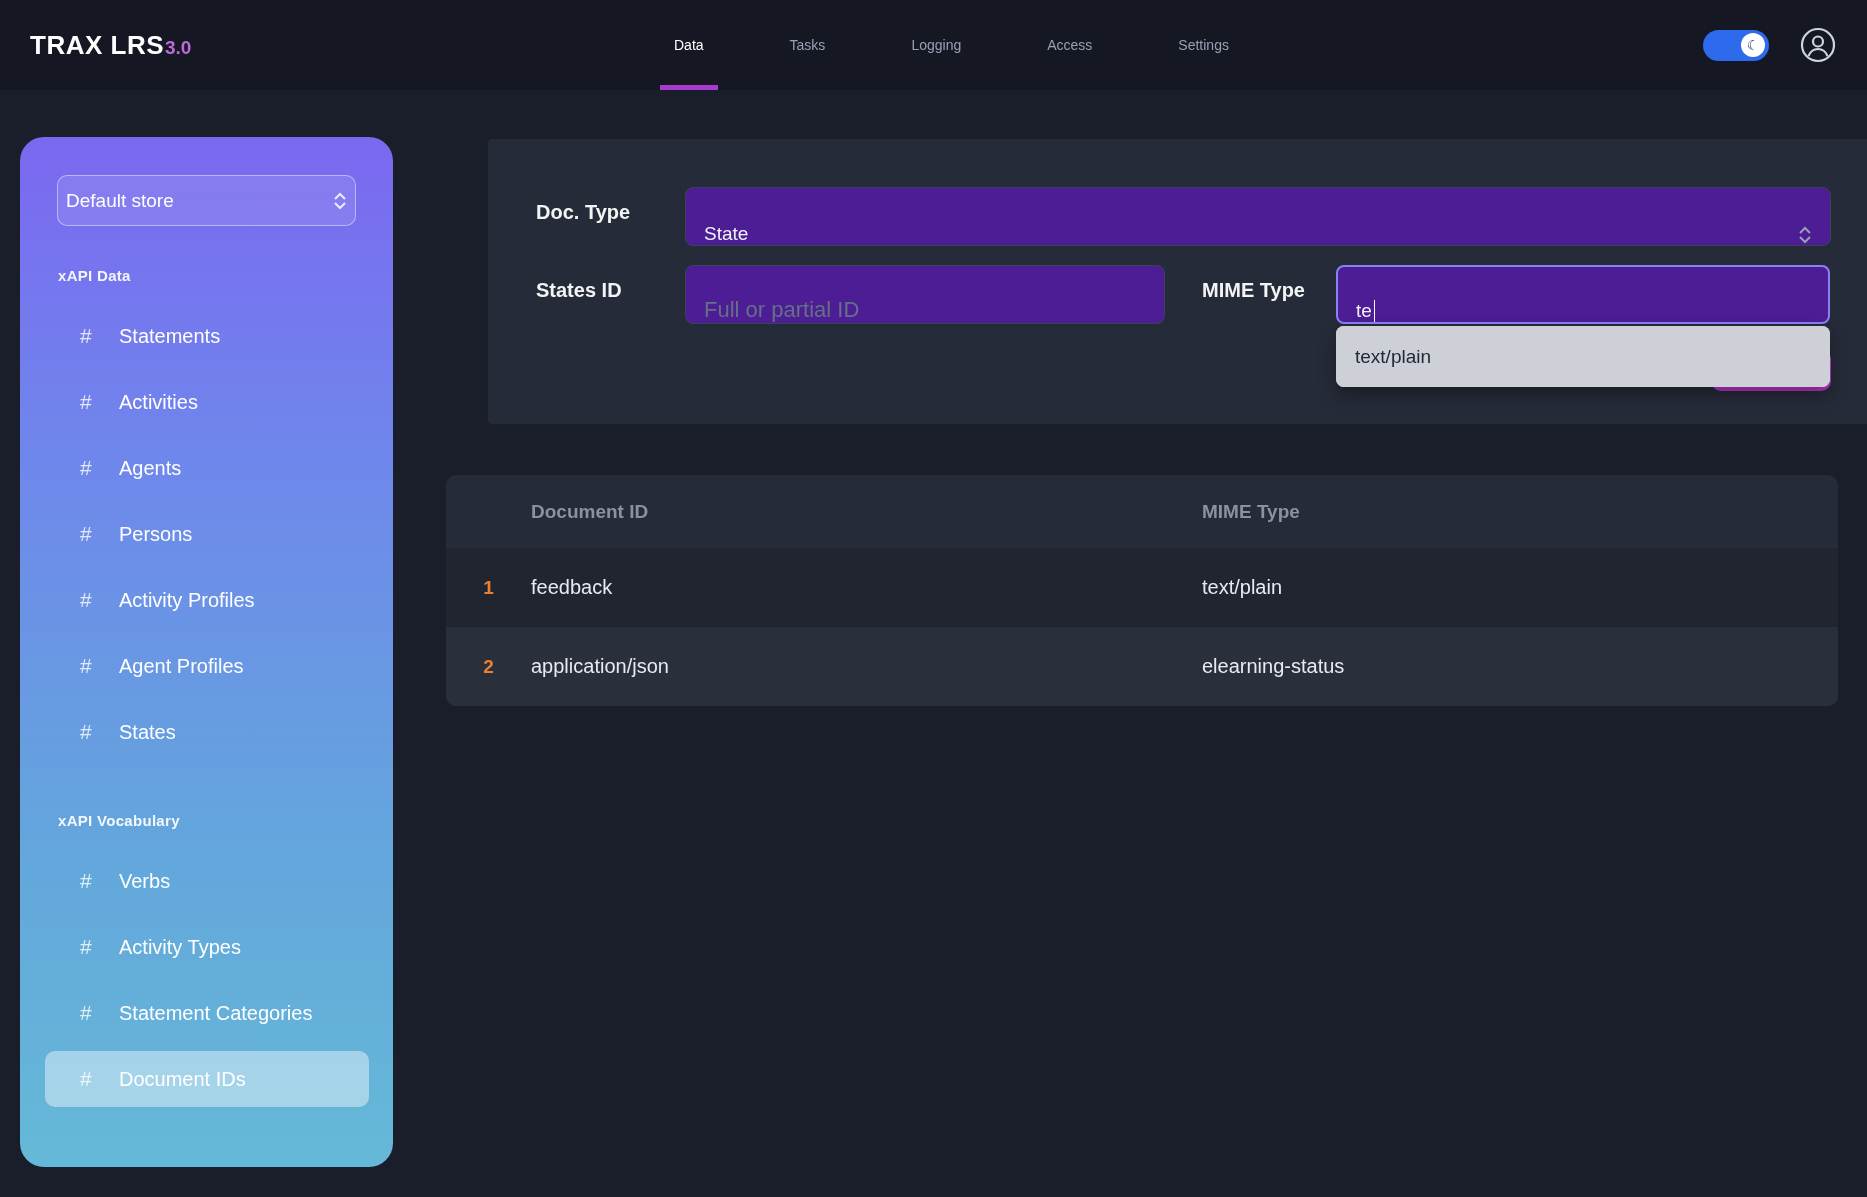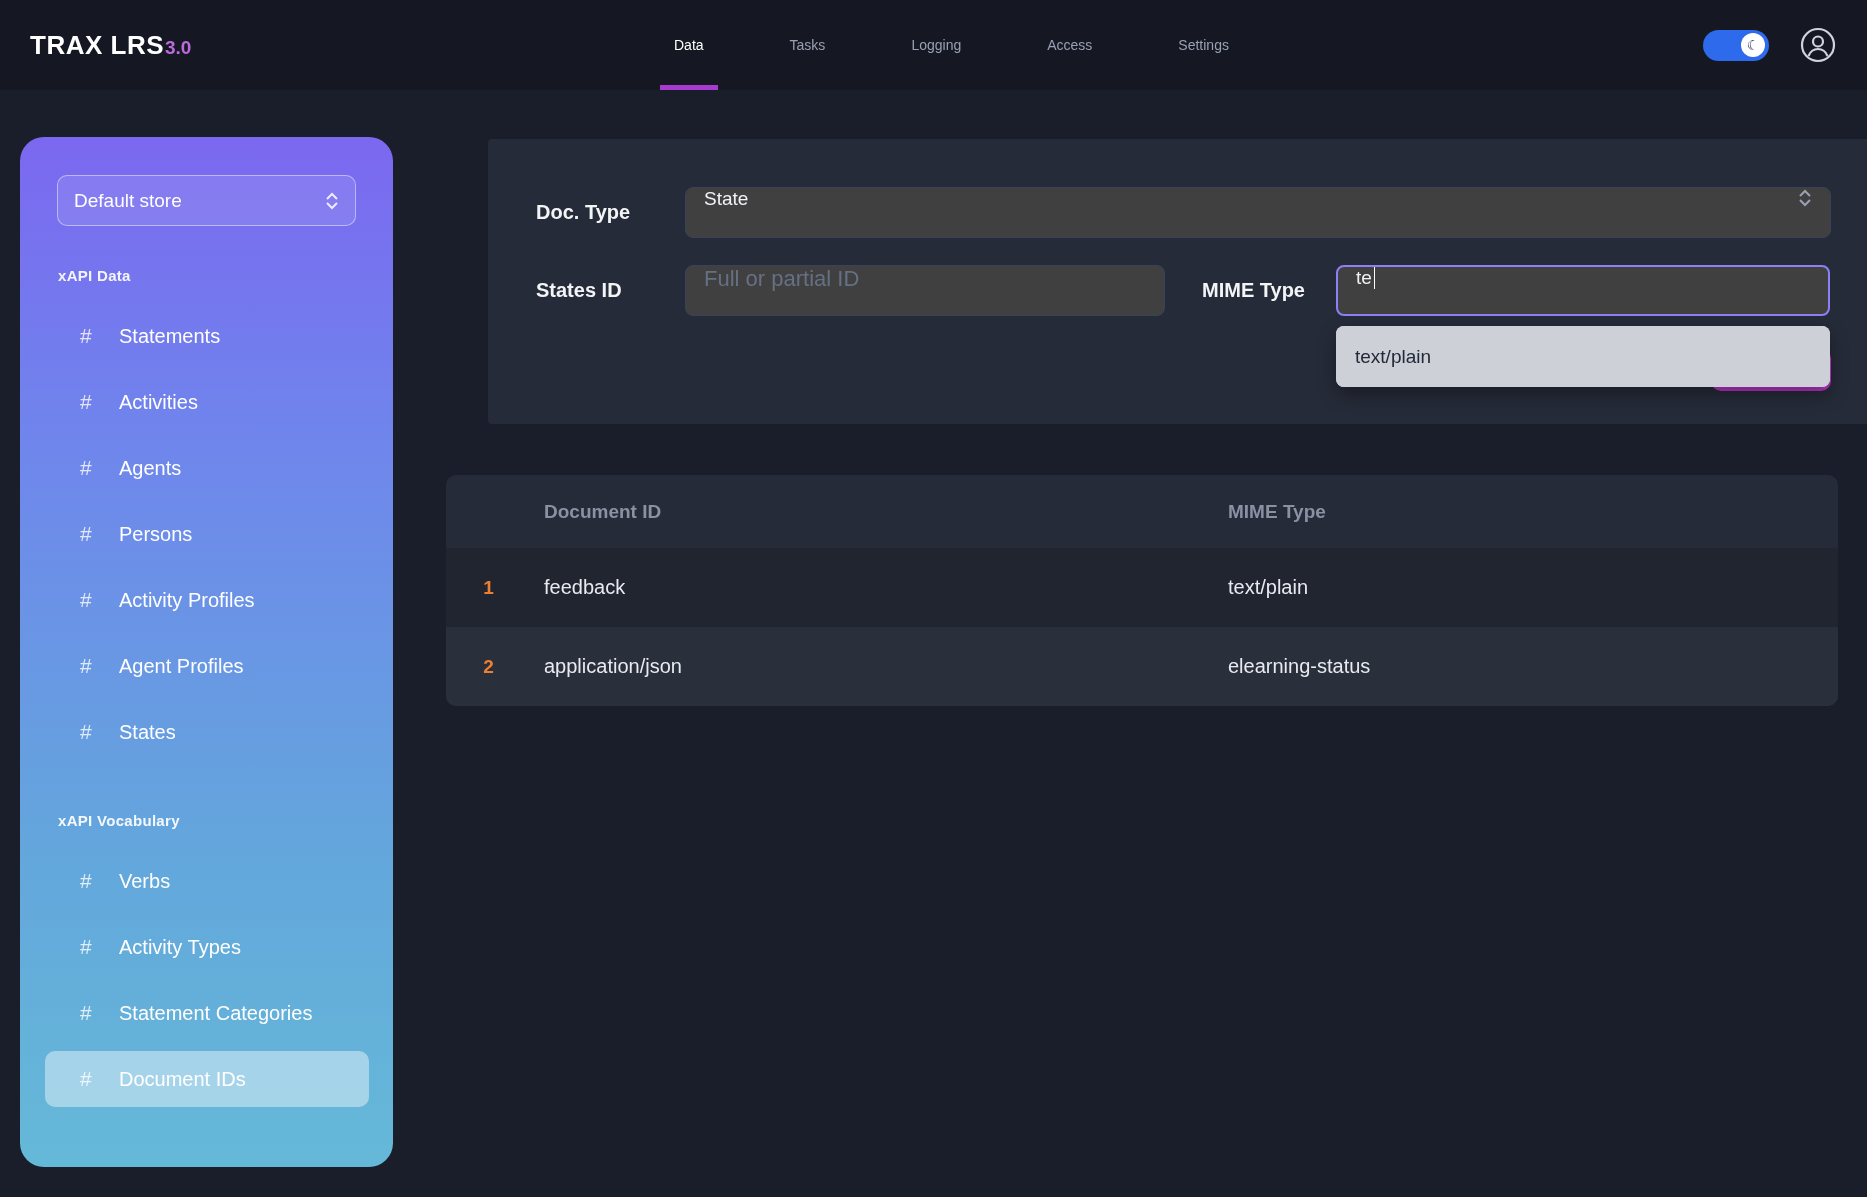--- a/index.html
+++ b/index.html
@@ -49,21 +49,21 @@
   .sidebar {
     position:absolute; left:20px; top:137px; width:373px; height:1030px;
     border-radius:24px;
     background:linear-gradient(180deg,#7b68f0 0%,#6f86ec 30%,#63a7dc 70%,#65b9d8 100%);
     overflow:hidden;
   }
   .store-select {
     position:absolute; left:37px; top:38px; width:299px; height:51px;
     border:1px solid rgba(255,255,255,0.45); border-radius:10px;
     background:rgba(255,255,255,0.10);
-    display:flex; align-items:center; padding:0 16px; cursor:pointer;
+    display:flex; align-items:center; padding:0 8px; cursor:pointer;
   }
   .store-select .sel-text { font-size:19px; color:#ffffff; flex:1; }
   .side-section-label {
     position:absolute; left:38px; font-size:15px; font-weight:bold;
     color:rgba(255,255,255,0.92); letter-spacing:0.3px;
   }
   .side-items { position:absolute; left:0; width:373px; }
   .side-item {
     height:66px; display:flex; align-items:center; padding-left:60px; cursor:pointer;
     position:relative;
@@ -76,23 +76,23 @@
   }
   .side-item.active .hash, .side-item.active .side-label { position:relative; }
 
   
   .filter-card {
     position:absolute; left:446px; top:139px; width:1392px; height:285px;
     background:#262b39; border-radius:4px;margin-left:42px;
   }
   .field-label { position:absolute; font-size:20px; font-weight:bold; color:#f3f4f6; }
   .select-box, .text-input {
-    position:absolute; height:51px; background:#404040;
+    position:absolute; height:59px; background:#4c1d95;
     border:1px solid #3b4257; border-radius:8px;
-    display:flex; align-items:flex-start; padding:0 18px; font-size:19px; color:#f1f2f5;
+    display:flex; align-items:flex-end; padding:0 18px; font-size:19px; color:#f1f2f5;
     cursor:pointer;
   }
   .select-box .sel-text { flex:1; }
   .text-input input {
     width:100%; background:transparent; border:none; outline:none;
     font-family:inherit; font-size:22px; color:#f1f2f5;
   }
   .text-input input::placeholder { color:#667085; }
   .mime-input { border:2px solid #8b80f4; cursor:text; }
   .caret { display:inline-block; width:1.5px; height:22px; background:#ffffff; margin-left:2px; }
@@ -111,21 +111,21 @@
   .hidden-btn {
     position:absolute; left:1223px; top:210px; width:120px; height:42px;
     border:none; border-radius:10px; z-index:2; cursor:pointer;
     background:linear-gradient(180deg,#d447de,#b434c4);
   }
 
   .table-card {
     position:absolute; left:446px; top:475px; width:1392px; height:231px;
     background:#262b39; border-radius:10px; overflow:hidden;
   }
-  .t-row { display:grid; grid-template-columns:85px 671px 1fr; align-items:center;gap:13px; }
+  .t-row { display:grid; grid-template-columns:85px 671px 1fr; align-items:center; }
   .t-head { height:73px; }
   .t-head .t-cell { font-size:19px; font-weight:bold; color:#8a91a3; }
   .t-body-row { height:79px; font-size:20px; color:#e8eaf0; }
   .t-body-row:nth-child(2) { background:#21252f; }
   .t-body-row:nth-child(3) { background:#2a2f3c; }
   .t-index { text-align:center; font-weight:bold; color:#ec7f30; font-size:19px; }
 
   .chev-updown { width:14px; height:20px; flex:0 0 auto; }
 </style>
 </head>

